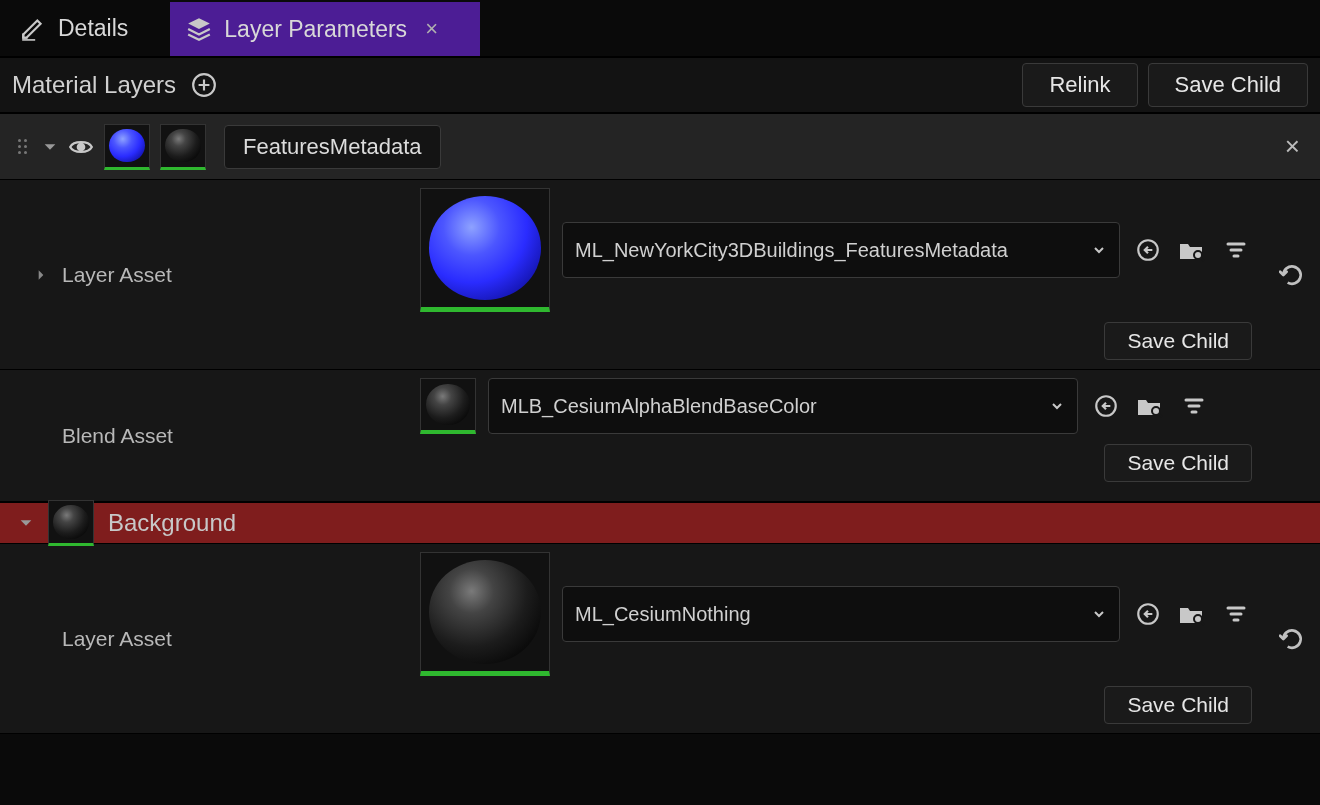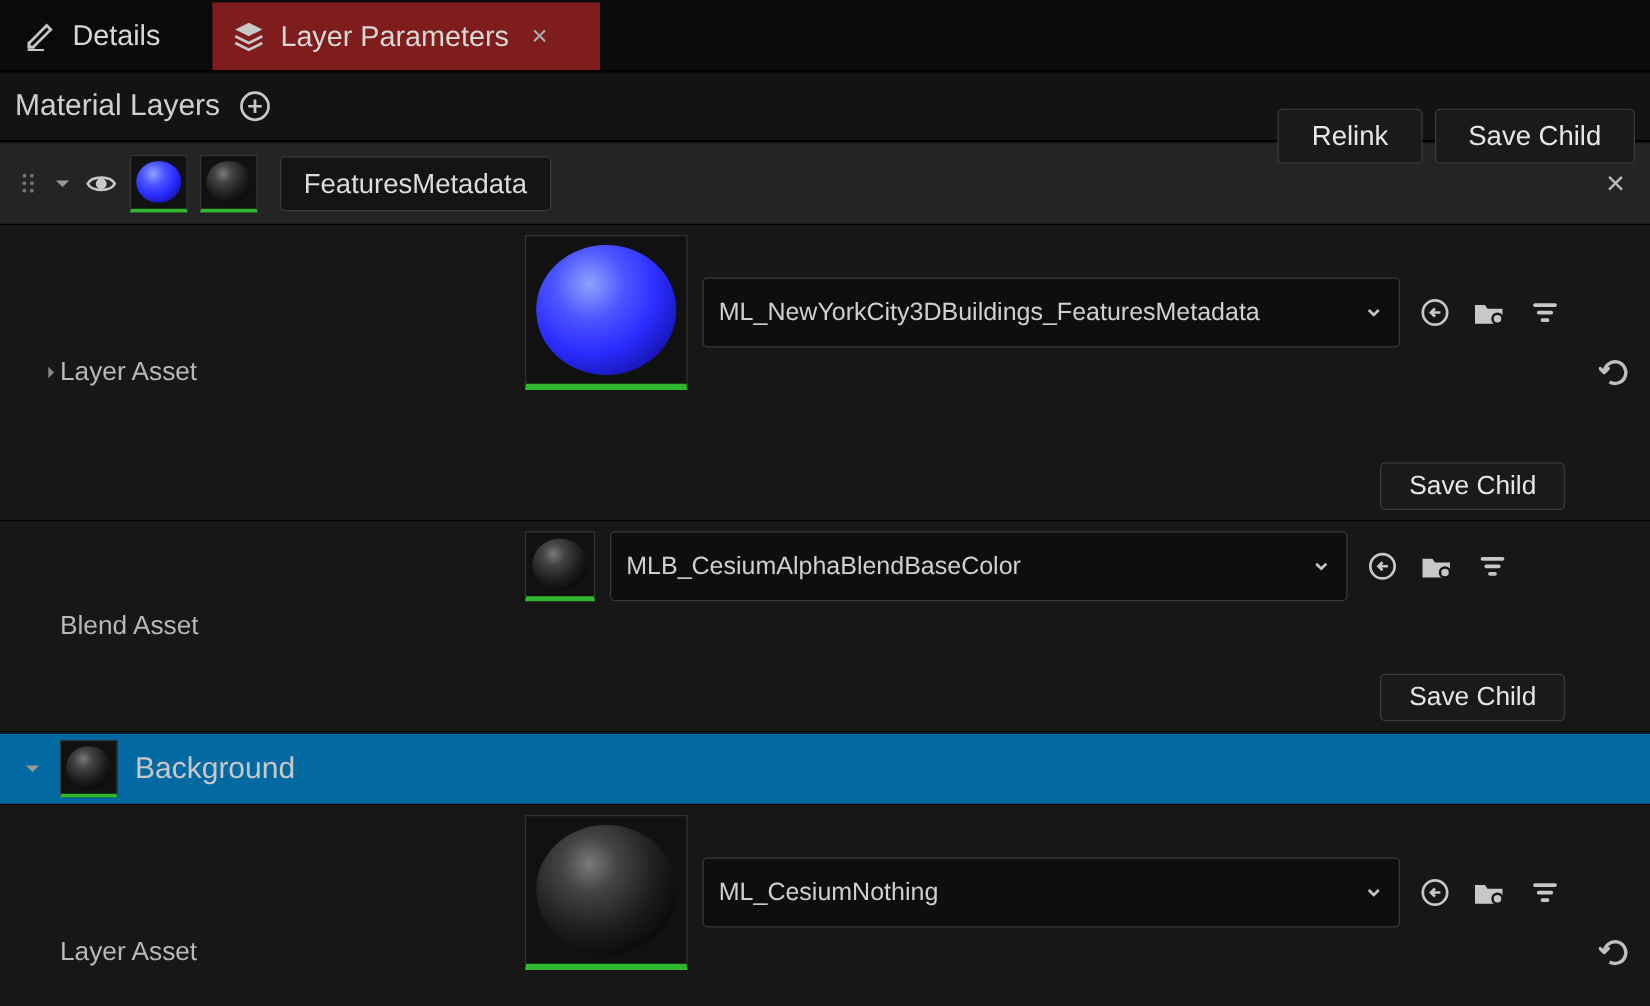--- a/index.html
+++ b/index.html
@@ -25,21 +25,21 @@
     display: flex;
     align-items: center;
     gap: 12px;
     height: 56px;
     padding: 0 42px 0 16px;
     font-size: 23px;
     color: #d8d8d8;
     cursor: pointer;
   }
   .tab.active {
-    background: #7f1d1d;
+    background: #4c1d95;
     border-top: 2px solid #0a0a0a;
   }
   .tab .close {
     font-size: 22px;
     color: #b0b0b0;
     margin-left: 6px;
   }
 
   
   .toolbar {
@@ -63,21 +63,20 @@
   .spacer { flex: 1; }
   .tool-btn {
     background: #1a1a1a;
     border: 1px solid #3a3a3a;
     color: #e6e6e6;
     font-size: 22px;
     padding: 8px 26px;
     border-radius: 4px;
     margin-left: 10px;
     cursor: pointer;
-    margin-top: 48px;
   }
 
   
   .layer-header {
     display: flex;
     align-items: center;
     height: 66px;
     background: #242424;
     padding: 0 12px 0 18px;
     border-bottom: 1px solid #000;
@@ -124,22 +123,22 @@
     color: #dcdcdc;
     margin-left: 8px;
   }
   .close-x {
     font-size: 26px; color: #bbb; cursor: pointer; padding: 4px 8px;
   }
 
   
   .section-header {
     display: flex; align-items: center;
-    height: 58px;
-    background: #0369a1;
+    height: 42px;
+    background: #7f1d1d;
     padding-left: 18px;
     gap: 14px;
     border-top: 1px solid #000;
     border-bottom: 1px solid #000;
   }
   .section-header .title {
     font-size: 24px; color: #c8c8c8;
   }
 
   
@@ -150,20 +149,21 @@
     min-height: 190px;
   }
   .prop-row.slim { min-height: 132px; }
   .prop-label {
     width: 420px;
     display: flex;
     align-items: center;
     padding-left: 34px;
     font-size: 21px;
     color: #b8b8b8;
+    gap: 14px;
   }
   .prop-label .expand-tri {
     color: #888;
   }
   .prop-content {
     flex: 1;
     display: flex;
     flex-direction: column;
     padding: 8px 12px 8px 0;
     gap: 10px;

